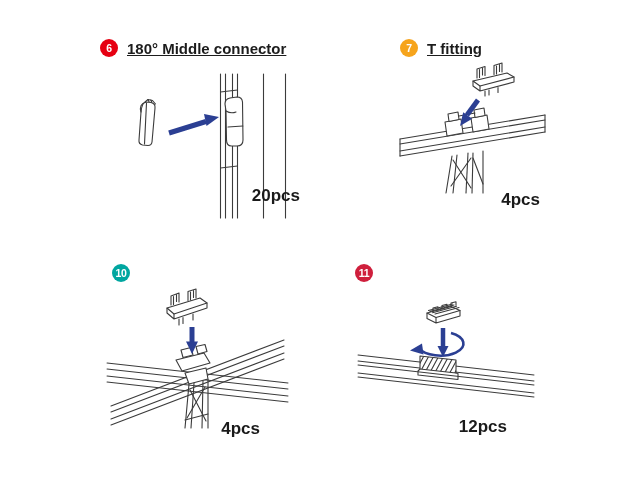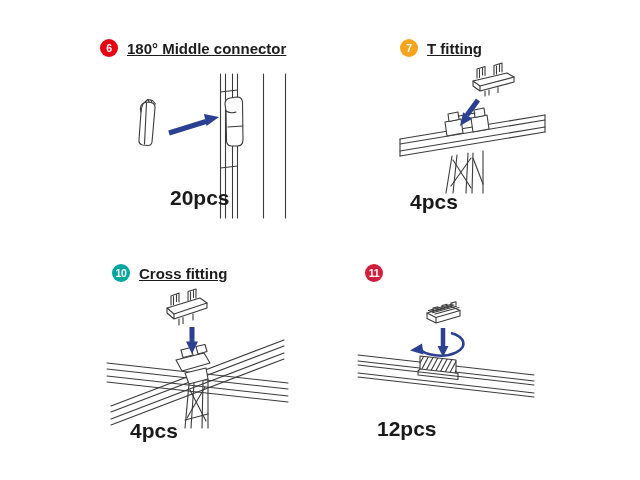--- a/index.html
+++ b/index.html
@@ -2,21 +2,21 @@
 <html style="--page-bg: #ffffff; --line-color: #3b3b3b; --arrow-color: #2b3f93;"><head>
 <meta charset="utf-8">
 <style>
   html,body{margin:0;padding:0;background:#fff;}
   #page{position:relative;width:640px;height:480px;background:var(--page-bg,#fff);
         font-family:"Liberation Sans",sans-serif;overflow:hidden;}
   .section-header{position:absolute;display:flex;align-items:center;gap:9px;height:20px;}
   .badge{width:18px;height:18px;border-radius:50%;color:#fff;font-size:10.5px;font-weight:bold;
          display:flex;align-items:center;justify-content:center;letter-spacing:-0.3px;flex:0 0 auto;}
   .title{font-size:15px;font-weight:600;color:#1c1c1c;white-space:nowrap;text-decoration:underline;}
-  .qty{position:absolute;width:140px;text-align:left;font-size:21px;font-weight:800;color:#1a1a1a;margin-left:10px;}
+  .qty{position:absolute;width:140px;text-align:right;font-size:17px;font-weight:800;color:#1a1a1a;}
   .illus{position:absolute;}
   .line-art line,.line-art path{stroke:var(--line-color,#3b3b3b);fill:none;stroke-width:1.1;
          stroke-linecap:round;stroke-linejoin:round;}
   .line-art .wfill{fill:#ffffff;}
   .arrow line{stroke:var(--arrow-color,#2b3f93);}
   .arrow path{stroke:var(--arrow-color,#2b3f93);fill:none;}
   .arrow polygon{fill:var(--arrow-color,#2b3f93);stroke:none;}
 </style>
 </head>
 <body>
@@ -92,21 +92,20 @@
     </g>
     <g class="arrow">
       <line x1="83" y1="42" x2="72" y2="57" stroke-width="5"></line>
       <polygon points="65,68 77.2,60.7 68.2,54.3"></polygon>
     </g>
   </svg>
   <div class="qty" style="left:400px;top:190px;">4pcs</div>
 
   <div class="section-header" style="left:112px;top:263px;text-align:right;">
     <span class="badge" style="background-color: rgb(0, 166, 160);">10</span>
-    <span class="title">Cross fitting</span>
   </div>
   <svg class="illus" style="left:105px;top:287px;" width="185" height="147" viewBox="0 0 185 147">
     <g class="line-art">
       <path class="wfill" d="M62,21 L95,11 L102,16 L69,27 Z"></path>
       <path d="M62,21 L62,26 L69,32 L69,27 M102,16 L102,21 L69,32"></path>
       <path class="wfill" d="M66,18 L66,9 L74,6 L74,15"></path>
       <path d="M68.5,17.5 L68.5,9.5 M71.5,7.5 L71.5,14.5"></path>
       <path class="wfill" d="M83,13.5 L83,4.5 L91,2 L91,11"></path>
       <path d="M85.5,13 L85.5,5 M88.5,3.5 L88.5,10.5"></path>
       <path d="M74,32 L74,38 M78,30.5 L78,36.5 M88,27 L88,33"></path>
@@ -132,21 +131,21 @@
       <line x1="100" y1="100" x2="82" y2="131"></line>
       <path d="M80,133 L103,127"></path>
     </g>
     <g class="arrow">
       <line x1="87" y1="40" x2="87" y2="56" stroke-width="5"></line>
       <polygon points="87,67 81,54.5 93,54.5"></polygon>
     </g>
   </svg>
   <div class="qty" style="left:120px;top:419px;">4pcs</div>
 
-  <div class="section-header" style="left:365px;top:263px;">
+  <div class="section-header" style="left:355px;top:263px;">
     <span class="badge" style="background-color: rgb(207, 31, 60);">11</span>
   </div>
   <svg class="illus" style="left:348px;top:294px;" width="197" height="117" viewBox="0 0 197 117">
     <defs>
       <clipPath id="blockclip">
           <path d="M72,62 L108,66 L108,79 L72,75 Z"></path>
         </clipPath>
     </defs>
     <g class="line-art">
       <line x1="10" y1="61" x2="186" y2="81"></line>

